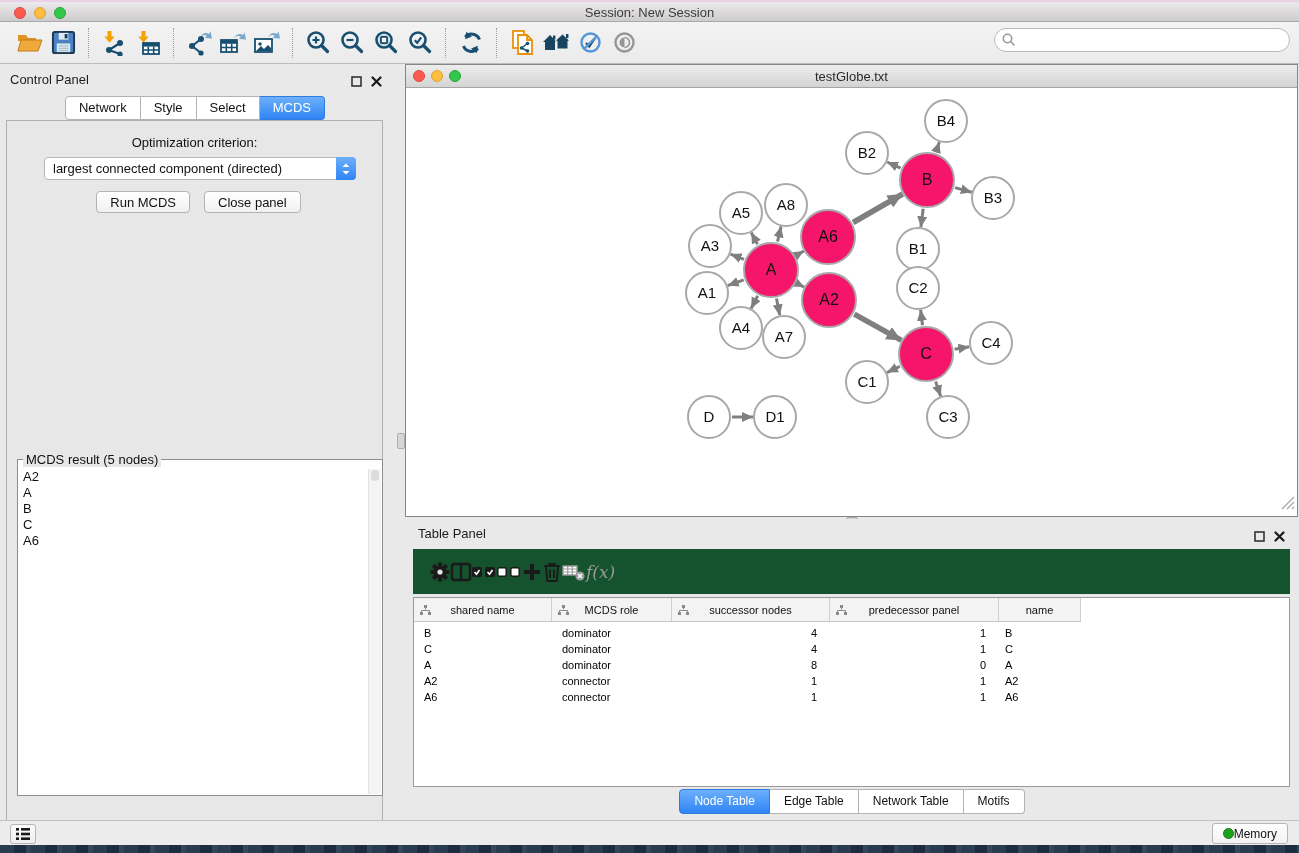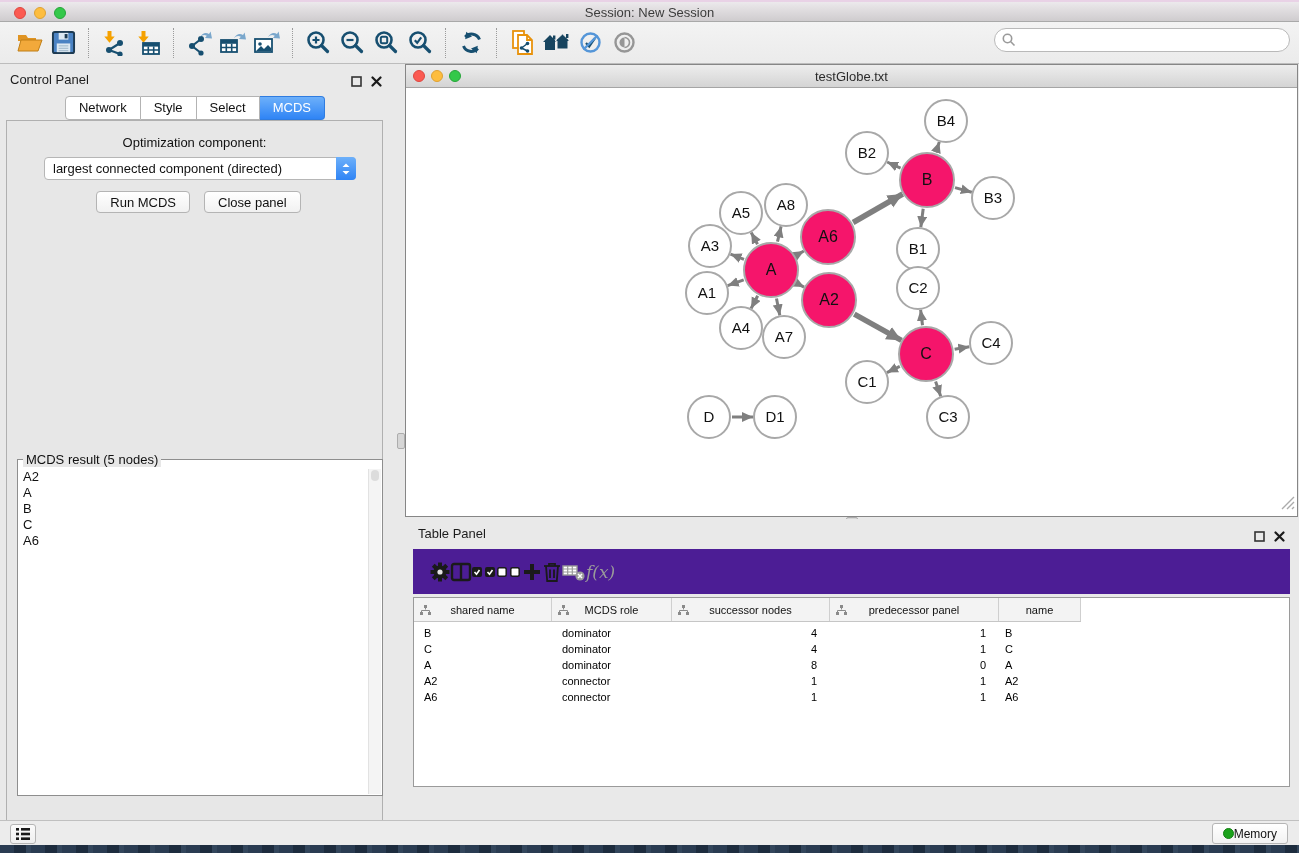--- a/index.html
+++ b/index.html
@@ -67,21 +67,21 @@
   #nw-titlebar .title { position:absolute; left:0; right:0; top:4px; text-align:center; font-size:13px; color:#2b2b2b; }
   #network-canvas { position:absolute; left:0; top:23px; width:891px; height:428px; background:#fff; }
   #nw-resize { position:absolute; right:2px; bottom:2px; }
   .grip { position:absolute; background:#d6d6d6; border:1px solid #adadad; border-radius:2px; }
   #grip-left { left:-9px; top:368px; width:8px; height:16px; }
   #grip-bottom { left:440px; bottom:-7px; width:12px; height:6px; }
 
   
   #table-panel { position:absolute; left:405px; top:519px; width:894px; height:301px; background:#e9e9e9; }
   #tp-title { position:absolute; left:13px; top:7px; font-size:13px; color:#1d1d1d; }
-  #tp-toolbar { position:absolute; left:8px; top:30px; width:877px; height:45px; background:#4c1d95;
+  #tp-toolbar { position:absolute; left:8px; top:30px; width:877px; height:45px; background:#14532d;
     display:flex; align-items:center; padding-left:17px; }
   .tpbtn { display:flex; align-items:center; justify-content:center; }
   #fx-label { font-family:"DejaVu Serif", serif; font-style:italic; color:#9a9a9a; font-size:17px; }
   #node-table { position:absolute; left:8px; top:78px; width:877px; height:190px;
     background:#fff; border:1px solid #9a9a9a; overflow:hidden; }
   #table-header-row { position:absolute; left:0; top:0; height:24px; display:flex;
     background:#f3f3f3; border-bottom:1px solid #c6c6c6; }
   .th { position:relative; display:flex; align-items:center; justify-content:center;
     border-right:1px solid #cfcfcf; font-size:11px; color:#111; height:100%; }
   .sort-ico { position:absolute; left:6px; top:7px; line-height:0; }
@@ -275,21 +275,21 @@
             <path d="M1.5 1.5 L9.5 9.5 M9.5 1.5 L1.5 9.5" stroke="#1a1a1a" stroke-width="2.2" stroke-linecap="round"></path>
           </svg></span>
     </div>
     <div id="cp-tabs-row">
         <div class="seg-tab">Network</div>
         <div class="seg-tab">Style</div>
         <div class="seg-tab">Select</div>
         <div class="seg-tab sel">MCDS</div>
       </div>
     <div id="cp-content">
-      <div id="opt-label">Optimization component:</div>
+      <div id="opt-label">Optimization criterion:</div>
       <div id="dropdown">
         <span class="dd-text">largest connected component (directed)</span>
         <span class="dd-stepper">
           <svg width="10" height="14" viewBox="0 0 10 14">
               <path d="M1.5 5 L5 1.5 L8.5 5 Z M1.5 9 L5 12.5 L8.5 9 Z" fill="#fff"></path>
             </svg>
         </span>
       </div>
       <div class="btn-row">
         <button class="mac-btn">Run MCDS</button>
@@ -593,20 +593,26 @@
           </div>
           <div class="tr">
             <div class="td" style="width: 138px;">A6</div>
             <div class="td" style="width: 120px;">connector</div>
             <div class="td num" style="width: 158px;">1</div>
             <div class="td num" style="width: 169px;">1</div>
             <div class="td namecol" style="width: 82px;">A6</div>
           </div>
         </div>
     </div>
+    <div id="table-tabs-row">
+        <div class="seg-tab sel">Node Table</div>
+        <div class="seg-tab">Edge Table</div>
+        <div class="seg-tab">Network Table</div>
+        <div class="seg-tab">Motifs</div>
+      </div>
   </div>
 
   <div id="status-bar">
     <span id="list-btn">
       <svg width="16" height="14" viewBox="0 0 16 14">
           <g fill="#1a1a1a">
             <rect x="1" y="1" width="3" height="2.6"></rect>
             <rect x="6" y="1" width="9" height="2.6"></rect>
             <rect x="1" y="5.7" width="3" height="2.6"></rect>
             <rect x="6" y="5.7" width="9" height="2.6"></rect>

